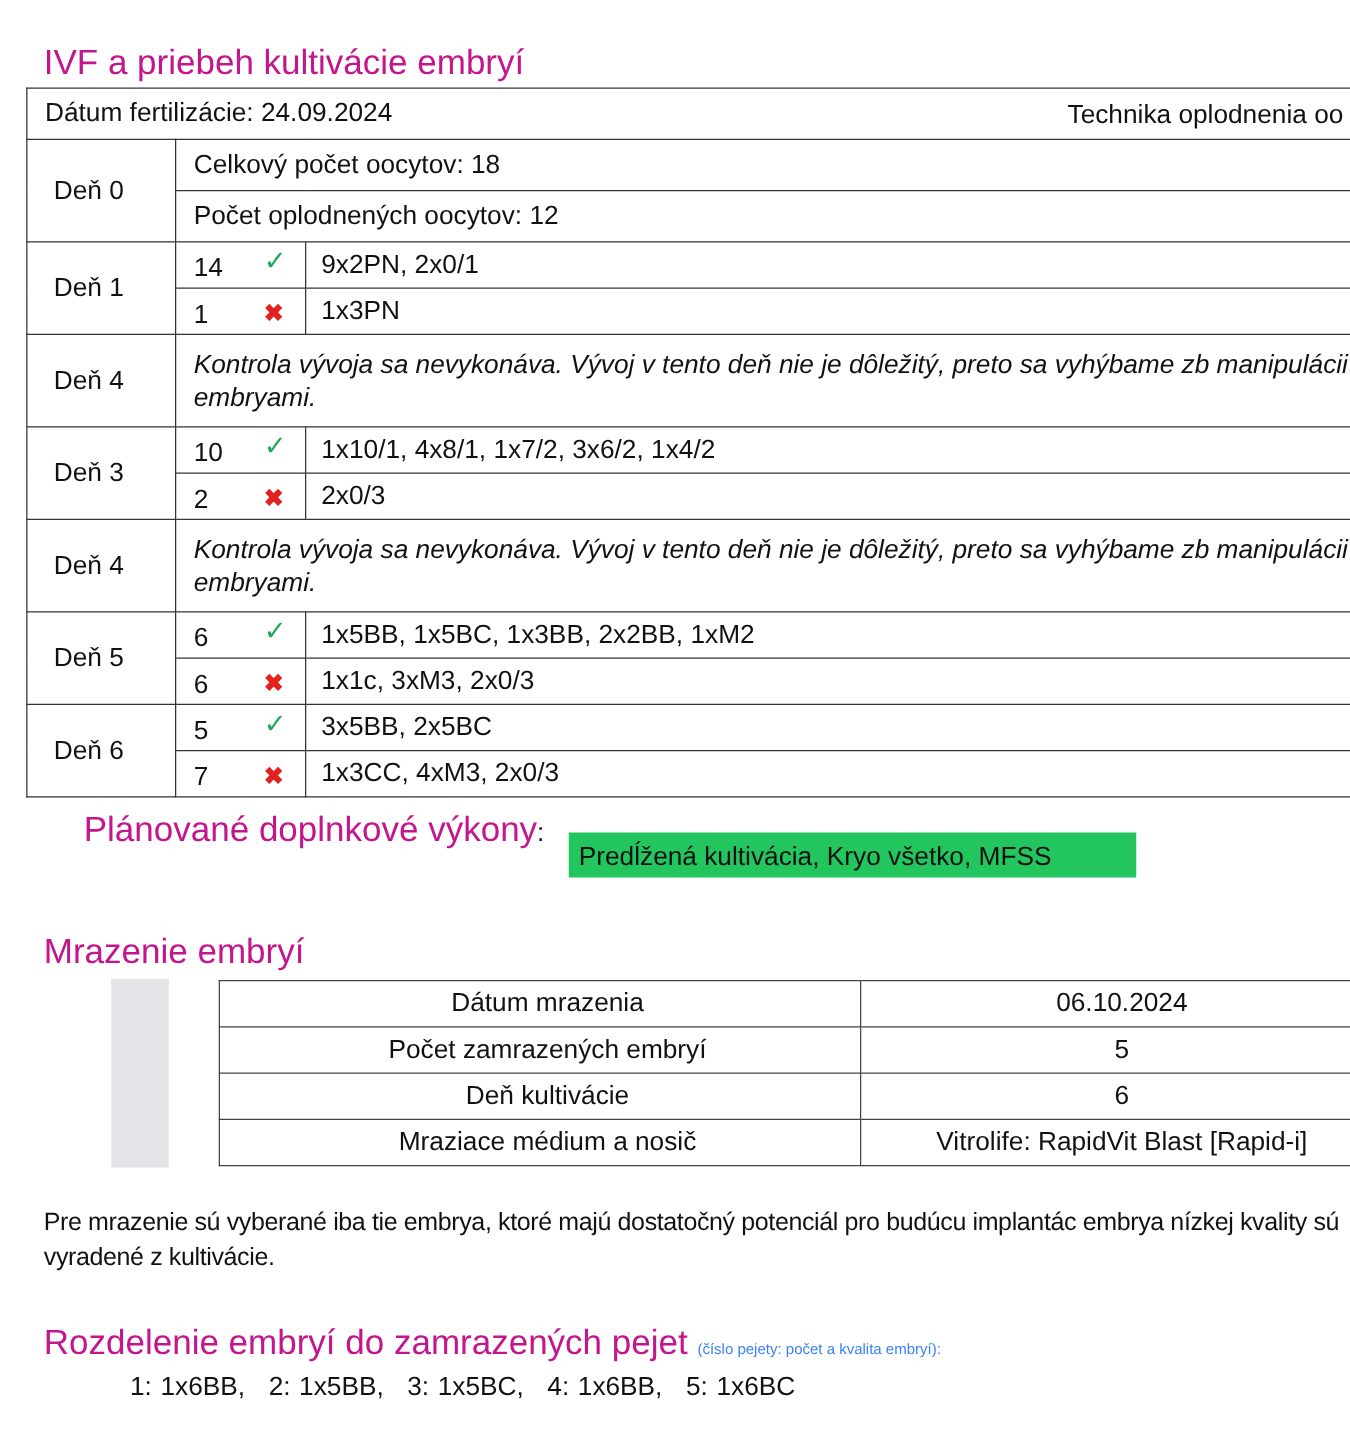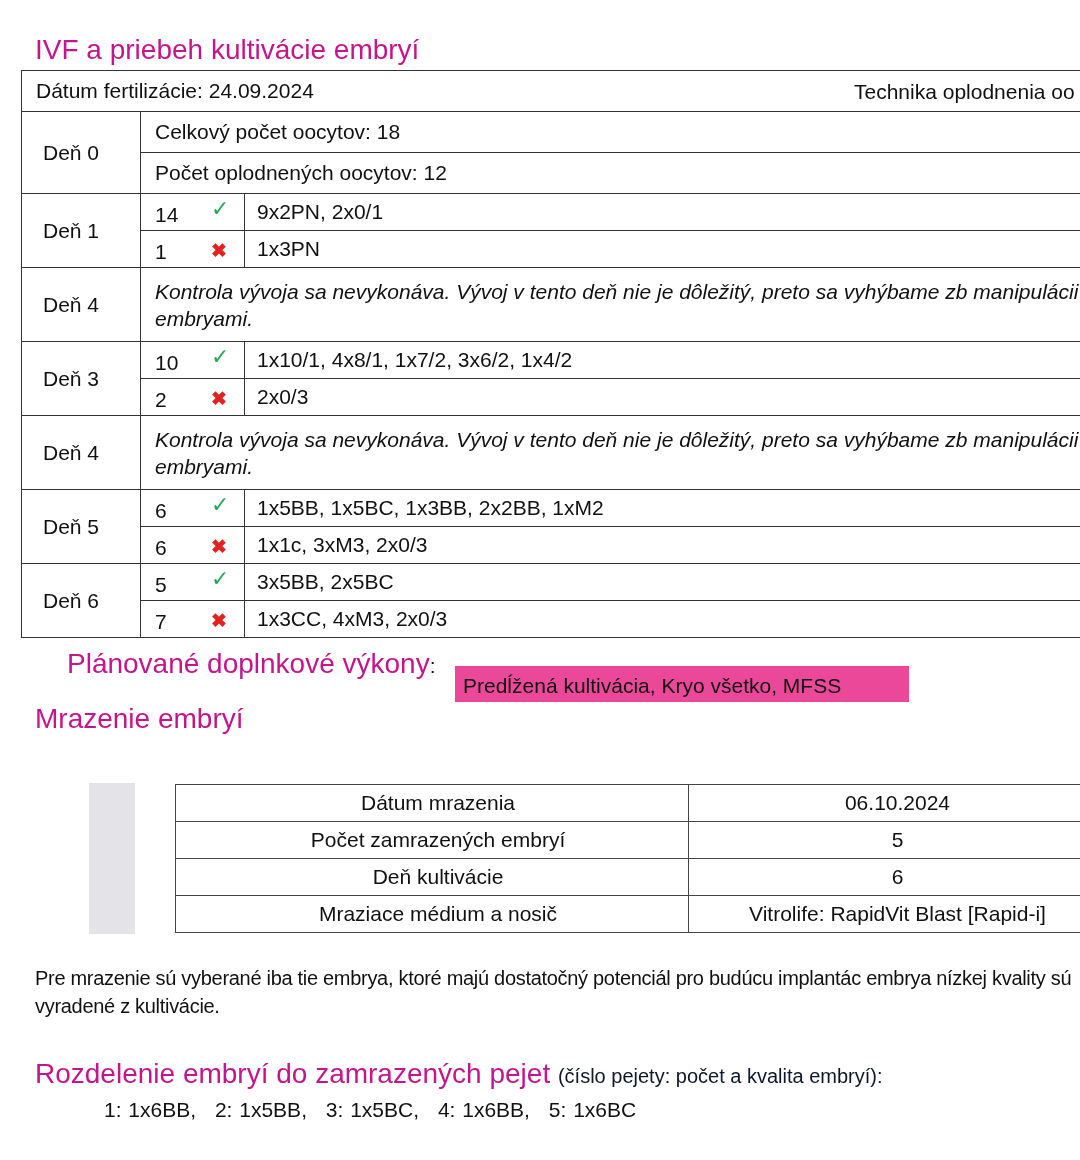--- a/index.html
+++ b/index.html
@@ -31,40 +31,40 @@
   #row-header td { height: 40px; }
   .r42 { height: 41px; }
   .r38 { height: 37px; }
   .r75 { height: 74px; }
 
   
   #planned { position: absolute; left: 35px; top: 648px; white-space: nowrap; margin-left: 32px; }
   #planned .colon { font-size: 21px; color: #111; }
   #planned-box {
     position: absolute; left: 455px; top: 666px; width: 454px; height: 36px;
-    background: #ec4899; font-size: 21px; line-height: 40px; padding-left: 8px; box-sizing: border-box;
-  }
-
-  #h-freeze { left: 35px; top: 703px; }
+    background: #22c55e; font-size: 21px; line-height: 40px; padding-left: 8px; box-sizing: border-box;
+  }
+
+  #h-freeze { left: 35px; top: 745px; }
   #freeze-gray {
     position: absolute; left: 89px; top: 783px; width: 46px; height: 151px; background: #e4e3e7;
   }
   #freeze-table {
     position: absolute; left: 175px; top: 784px; width: 920px;
     border-collapse: collapse; table-layout: fixed; font-size: 21px;
   }
   #freeze-table td { border: 1.5px solid #444; height: 36px; padding: 0 0 0 12px; white-space: nowrap; text-align: center; }
   #freeze-table td.k { width: 500px; }
 
   #note {
     position: absolute; left: 35px; top: 964px; width: 1100px; font-size: 20px; line-height: 28px;
     letter-spacing: -0.3px;
   }
   #h-split { left: 35px; top: 1058px; }
-  #split-sub { font-size: 20px; color: #0f172a; }
+  #split-sub { font-size: 12px; color: #3b82f6; }
   #split-list { position: absolute; left: 104px; top: 1098px; font-size: 21px; white-space: nowrap; word-spacing: 1px; }
   #split-list span.sep { display: inline-block; width: 12px; }
 </style>
 </head>
 <body>
 
 <div class="heading" id="h1">IVF a priebeh kultivácie embryí</div>
 
 <table id="ivf-table">
   <colgroup>

